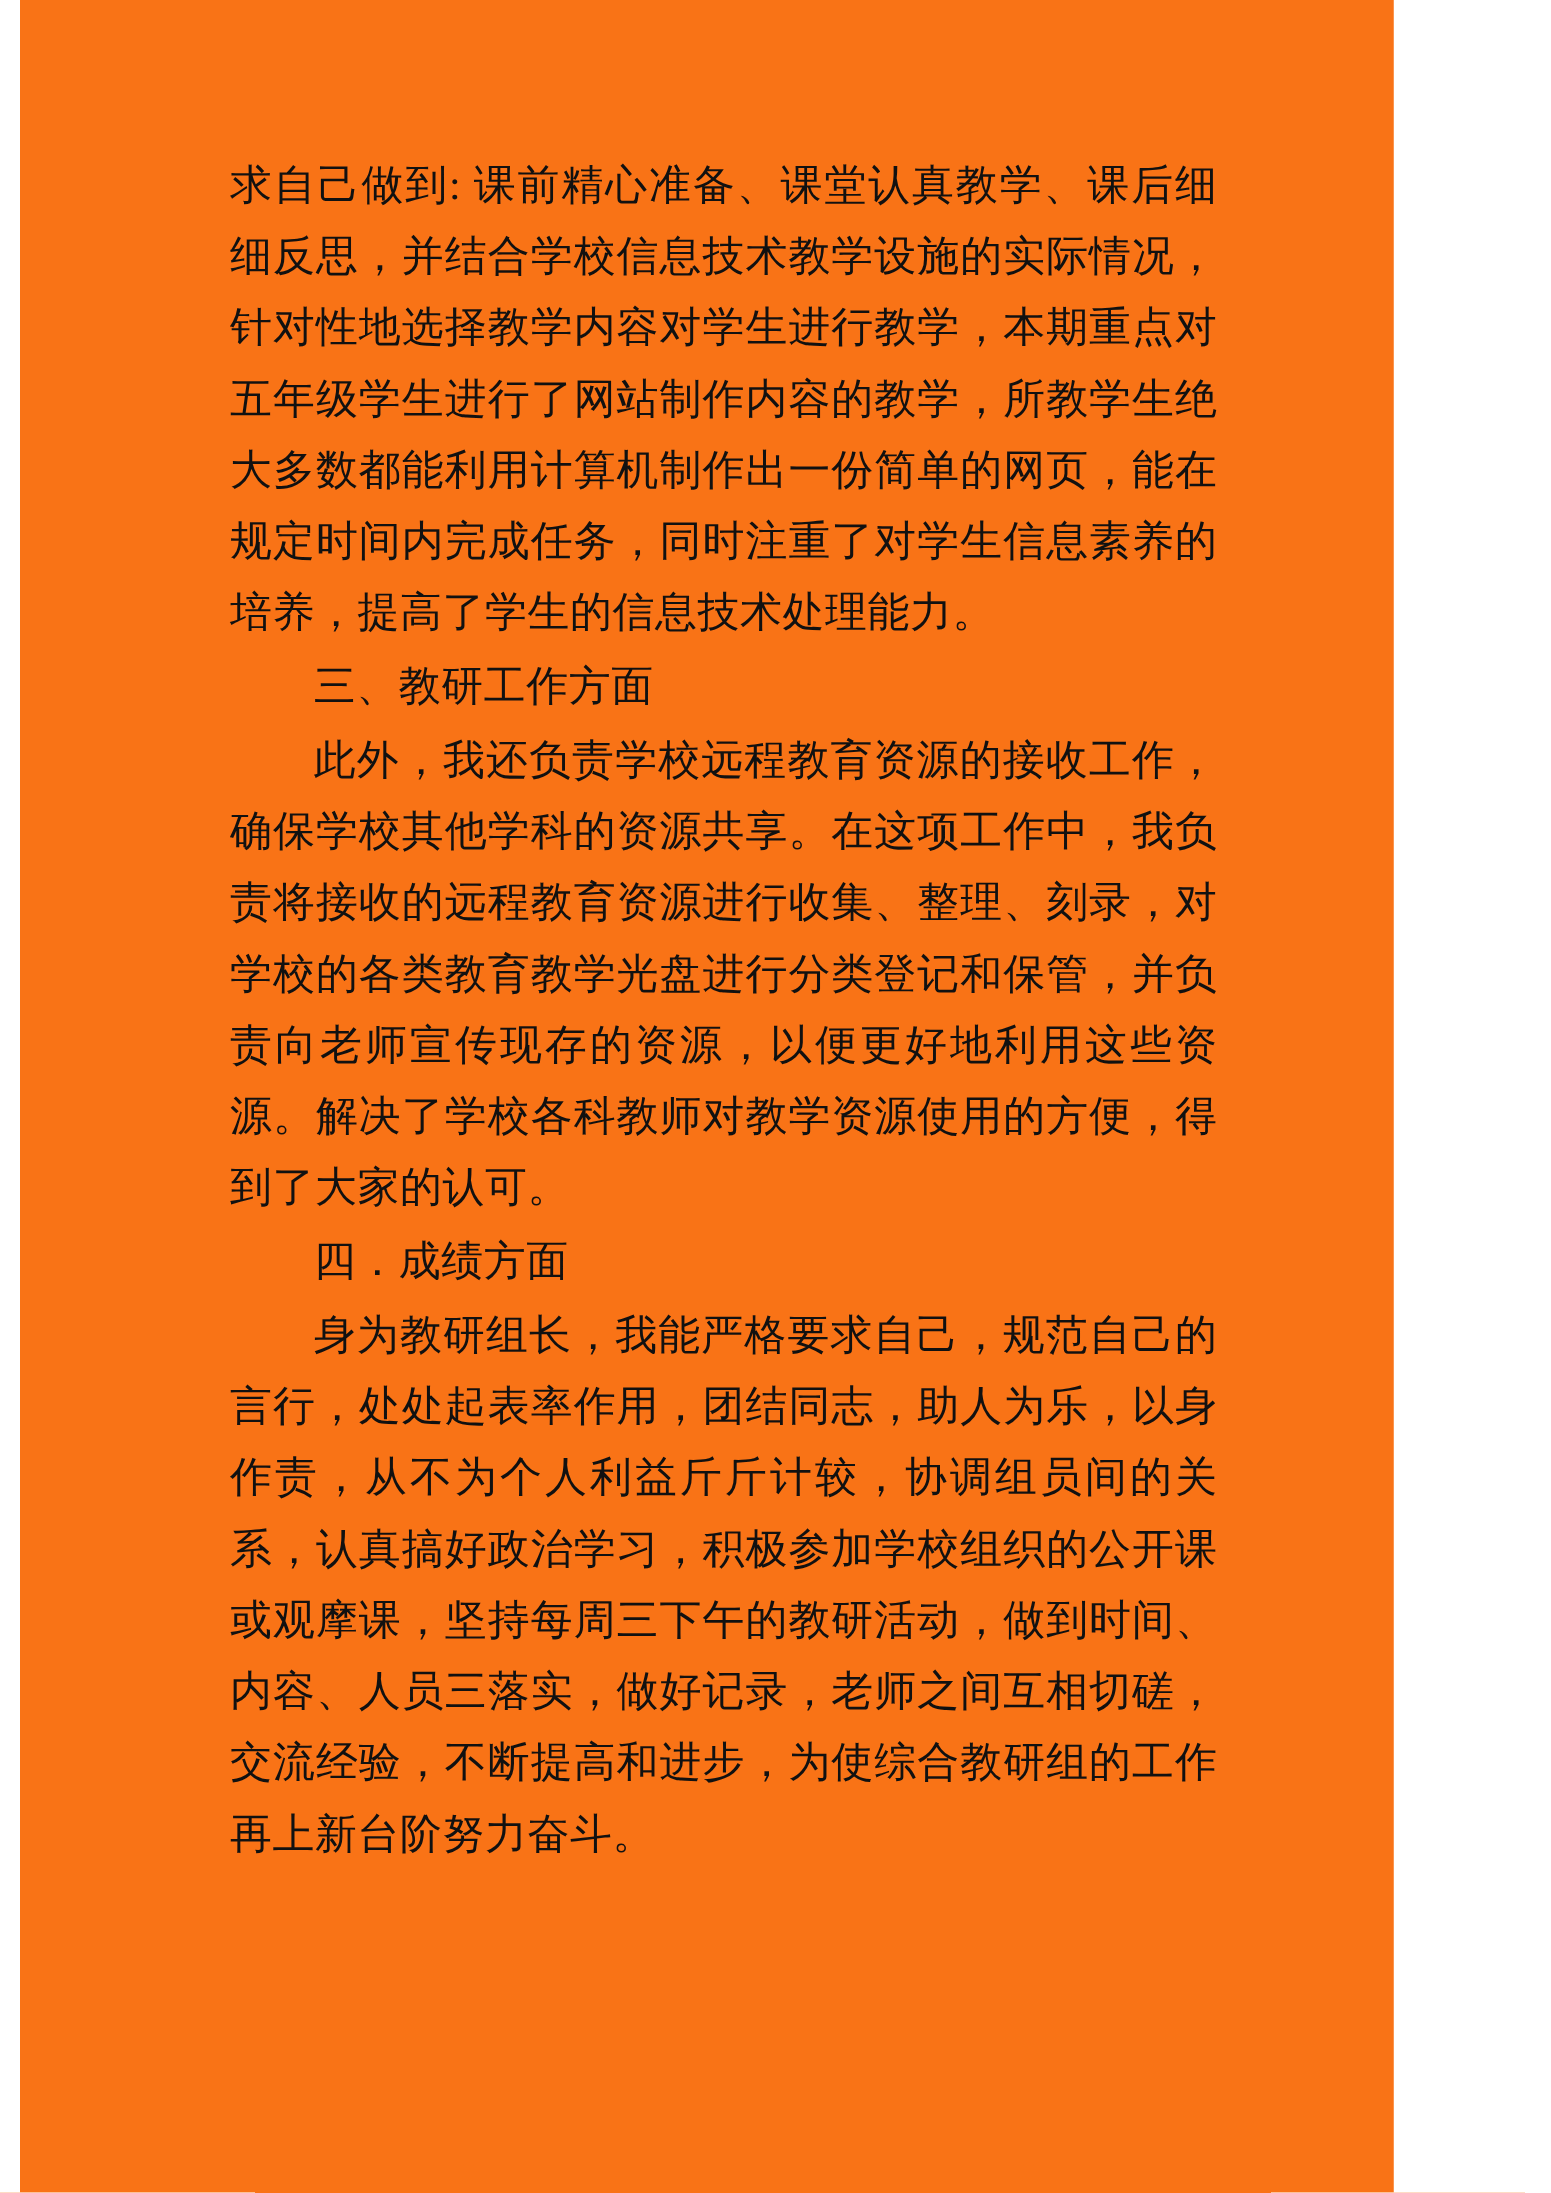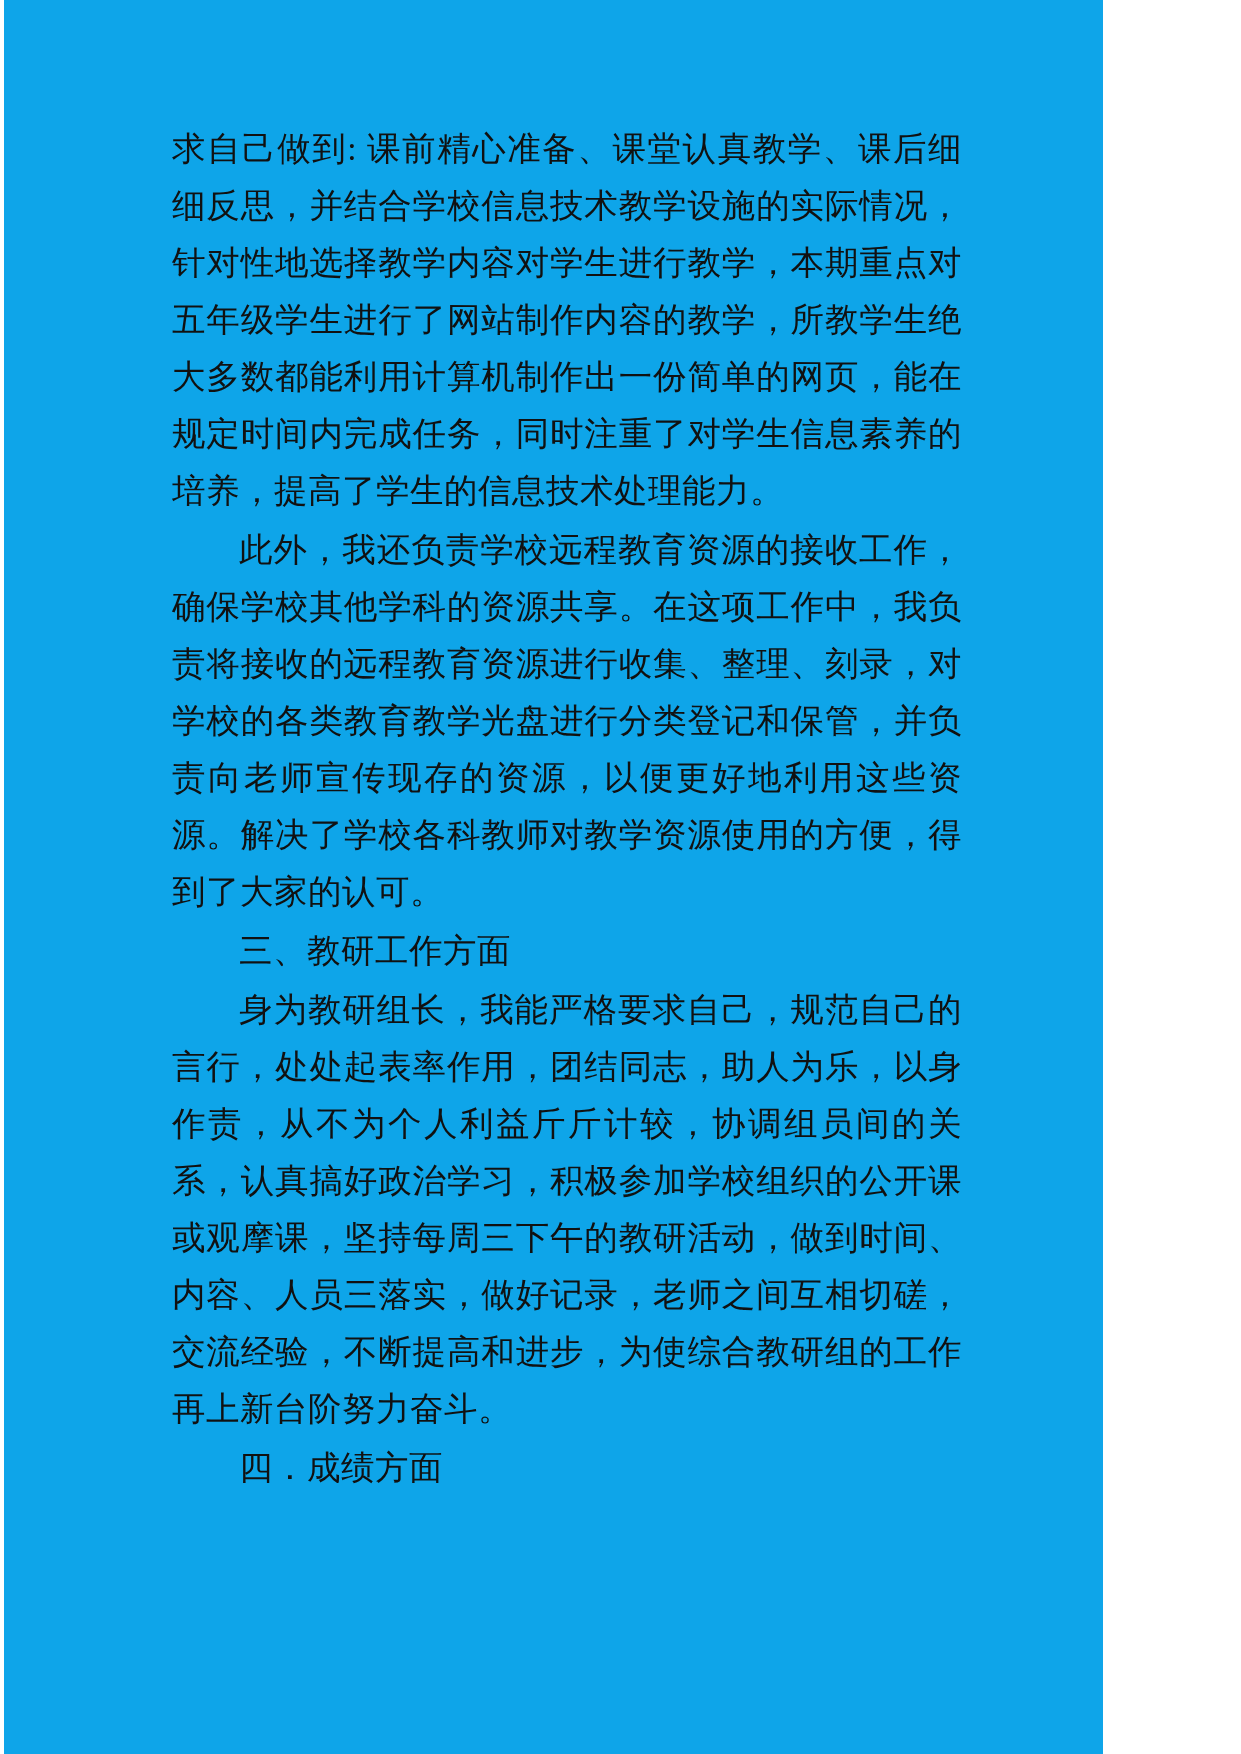--- a/index.html
+++ b/index.html
@@ -11,25 +11,25 @@
   body {
     width: 1241px;
     height: 1754px;
     font-family: "Liberation Serif", "DejaVu Serif", serif;
     color: #1a1a1a;
     position: relative;
     overflow: hidden;
   }
   .page {
     position: absolute;
-    left: 4px;
+    left: 16px;
     top: 0;
     width: 1099px;
     height: 1754px;
-    background: #0ea5e9;
+    background: #f97316;
   }
   .content {
     position: absolute;
     left: 168px;
     top: 120px;
     width: 790px;
   }
   .para {
     margin: 0 0 2px 0;
     font-size: 33.5px;
@@ -48,23 +48,23 @@
   }
 </style>
 </head>
 <body>
 
 <div class="page">
   <div class="content">
 
     <p class="para">求自己做到: 课前精心准备、课堂认真教学、课后细细反思，并结合学校信息技术教学设施的实际情况，针对性地选择教学内容对学生进行教学，本期重点对五年级学生进行了网站制作内容的教学，所教学生绝大多数都能利用计算机制作出一份简单的网页，能在规定时间内完成任务，同时注重了对学生信息素养的培养，提高了学生的信息技术处理能力。</p>
 
+    <p class="para heading">三、教研工作方面</p>
+
     <p class="para indent">此外，我还负责学校远程教育资源的接收工作，确保学校其他学科的资源共享。在这项工作中，我负责将接收的远程教育资源进行收集、整理、刻录，对学校的各类教育教学光盘进行分类登记和保管，并负责向老师宣传现存的资源，以便更好地利用这些资源。解决了学校各科教师对教学资源使用的方便，得到了大家的认可。</p>
 
-    <p class="para heading">三、教研工作方面</p>
+    <p class="para heading">四．成绩方面</p>
 
     <p class="para indent">身为教研组长，我能严格要求自己，规范自己的言行，处处起表率作用，团结同志，助人为乐，以身作责，从不为个人利益斤斤计较，协调组员间的关系，认真搞好政治学习，积极参加学校组织的公开课或观摩课，坚持每周三下午的教研活动，做到时间、内容、人员三落实，做好记录，老师之间互相切磋，交流经验，不断提高和进步，为使综合教研组的工作再上新台阶努力奋斗。</p>
-
-    <p class="para heading">四．成绩方面</p>
 
 
   </div>
 </div>
 
 </body></html>

